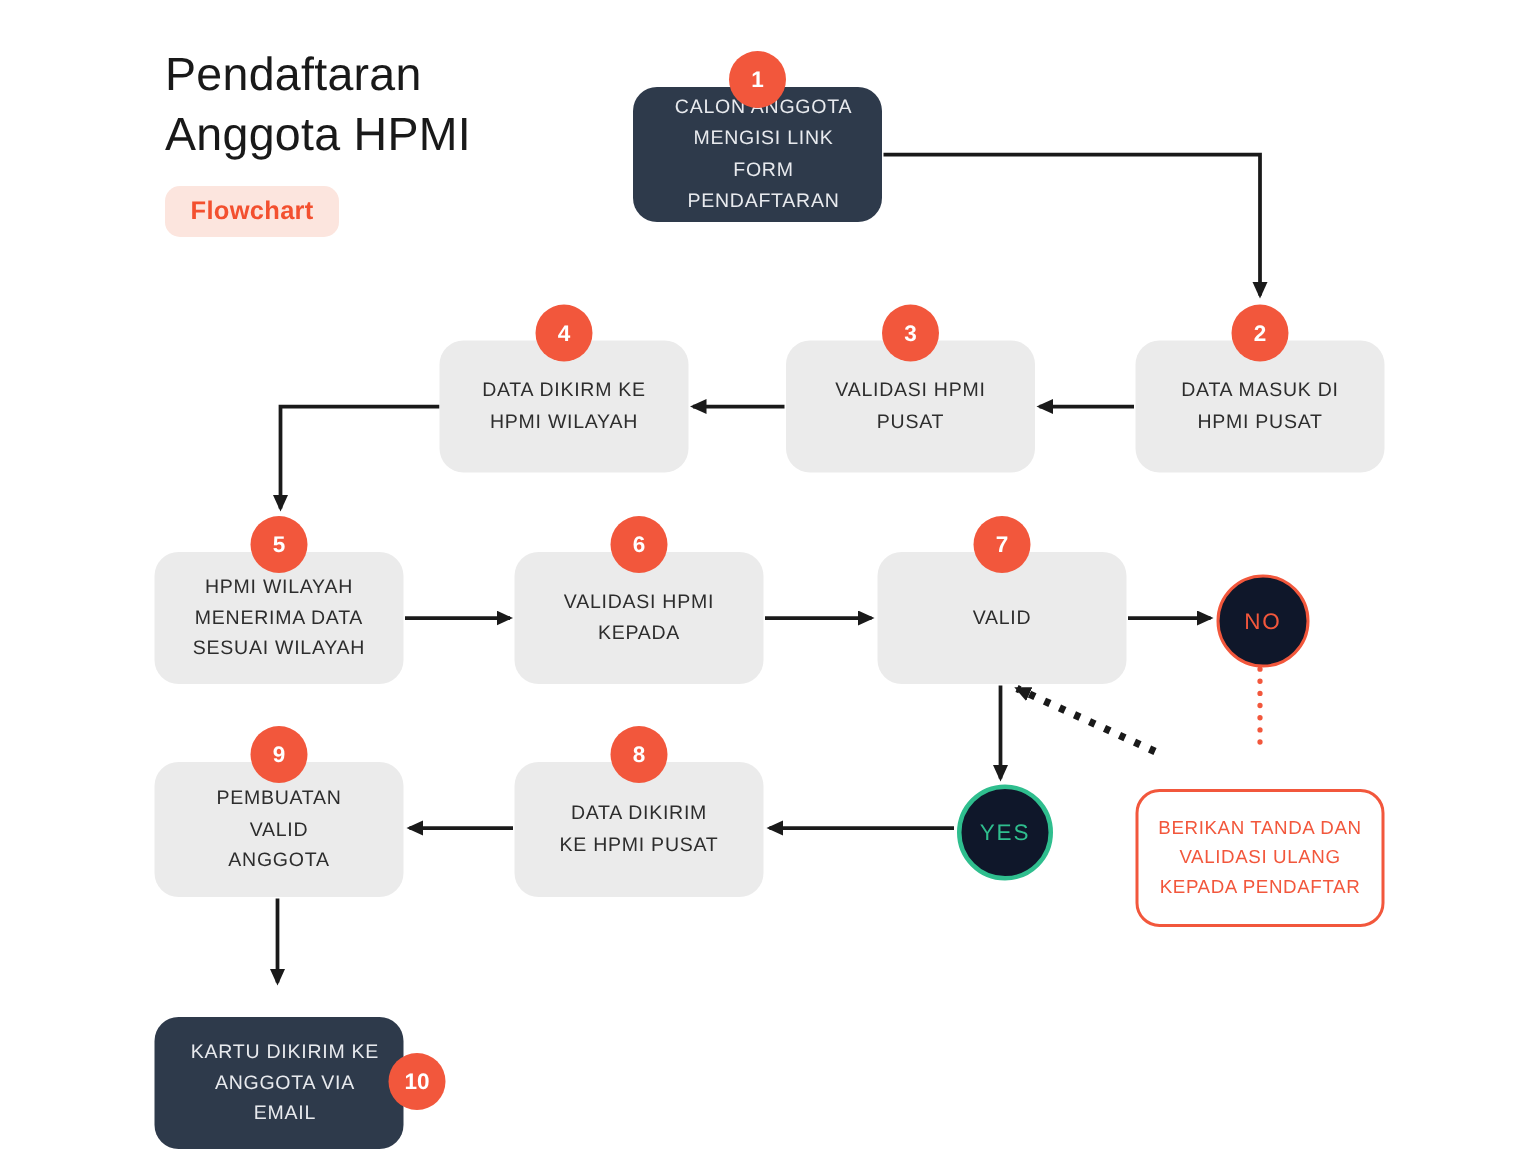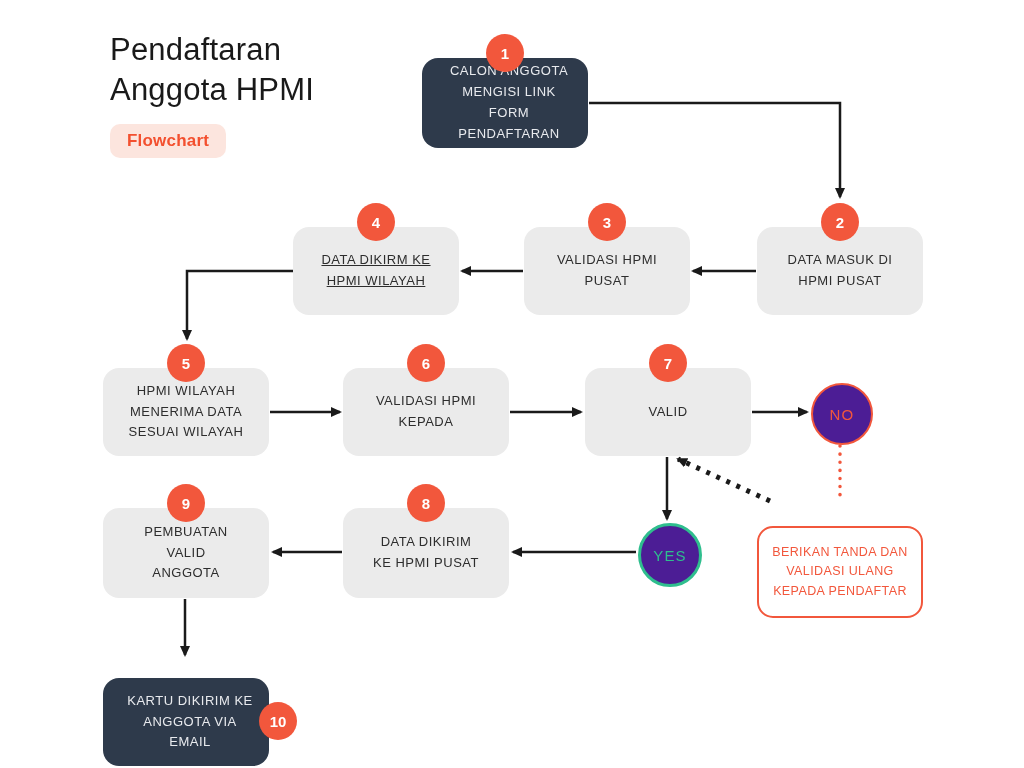--- a/index.html
+++ b/index.html
@@ -31,21 +31,21 @@
   .node.light .label{color:#2D2D2D;}
   .node.dark .label{color:#E8EAEE;padding-left:20px;}
   .node .num{
     position:absolute;left:50%;top:-24px;margin-left:-19px;width:38px;height:38px;
     border-radius:50%;background:#F2573C;color:#ffffff;font-weight:700;font-size:15px;
     display:flex;align-items:center;justify-content:center;z-index:3;
   }
   .node .num.num-right{left:auto;margin-left:0;right:-28px;top:24px;}
 
   .decision{
-    position:absolute;width:58px;height:58px;border-radius:50%;background:#4c1d95;z-index:2;
+    position:absolute;width:58px;height:58px;border-radius:50%;background:#0f172a;z-index:2;
     display:flex;align-items:center;justify-content:center;
     font-size:15px;font-weight:500;letter-spacing:1.2px;
   }
   .decision.no{left:811px;top:383px;border:2.5px solid #F2573C;color:#F2573C;}
   .decision.yes{left:638px;top:523px;border:3px solid #2FBE8E;color:#2FBE8E;}
 
   .callout{
     position:absolute;left:757px;top:526px;width:166px;height:92px;z-index:2;
     background:#ffffff;border:2.5px solid #F2573C;border-radius:16px;
     display:flex;align-items:center;justify-content:center;text-align:center;
@@ -92,21 +92,21 @@
     <div class="label">DATA MASUK DI HPMI PUSAT</div>
   </div>
 
   <div class="node light" style="left:524px;top:227px;">
     <span class="num">3</span>
     <div class="label">VALIDASI HPMI PUSAT</div>
   </div>
 
   <div class="node light" style="left:293px;top:227px;">
     <span class="num">4</span>
-    <div class="label" style="padding:0 14px;text-decoration:underline;">DATA DIKIRM KE HPMI WILAYAH</div>
+    <div class="label" style="padding:0 14px;">DATA DIKIRM KE HPMI WILAYAH</div>
   </div>
 
   <div class="node light" style="left:103px;top:368px;">
     <span class="num">5</span>
     <div class="label">HPMI WILAYAH MENERIMA DATA SESUAI WILAYAH</div>
   </div>
 
   <div class="node light" style="left:343px;top:368px;">
     <span class="num">6</span>
     <div class="label">VALIDASI HPMI KEPADA</div>

